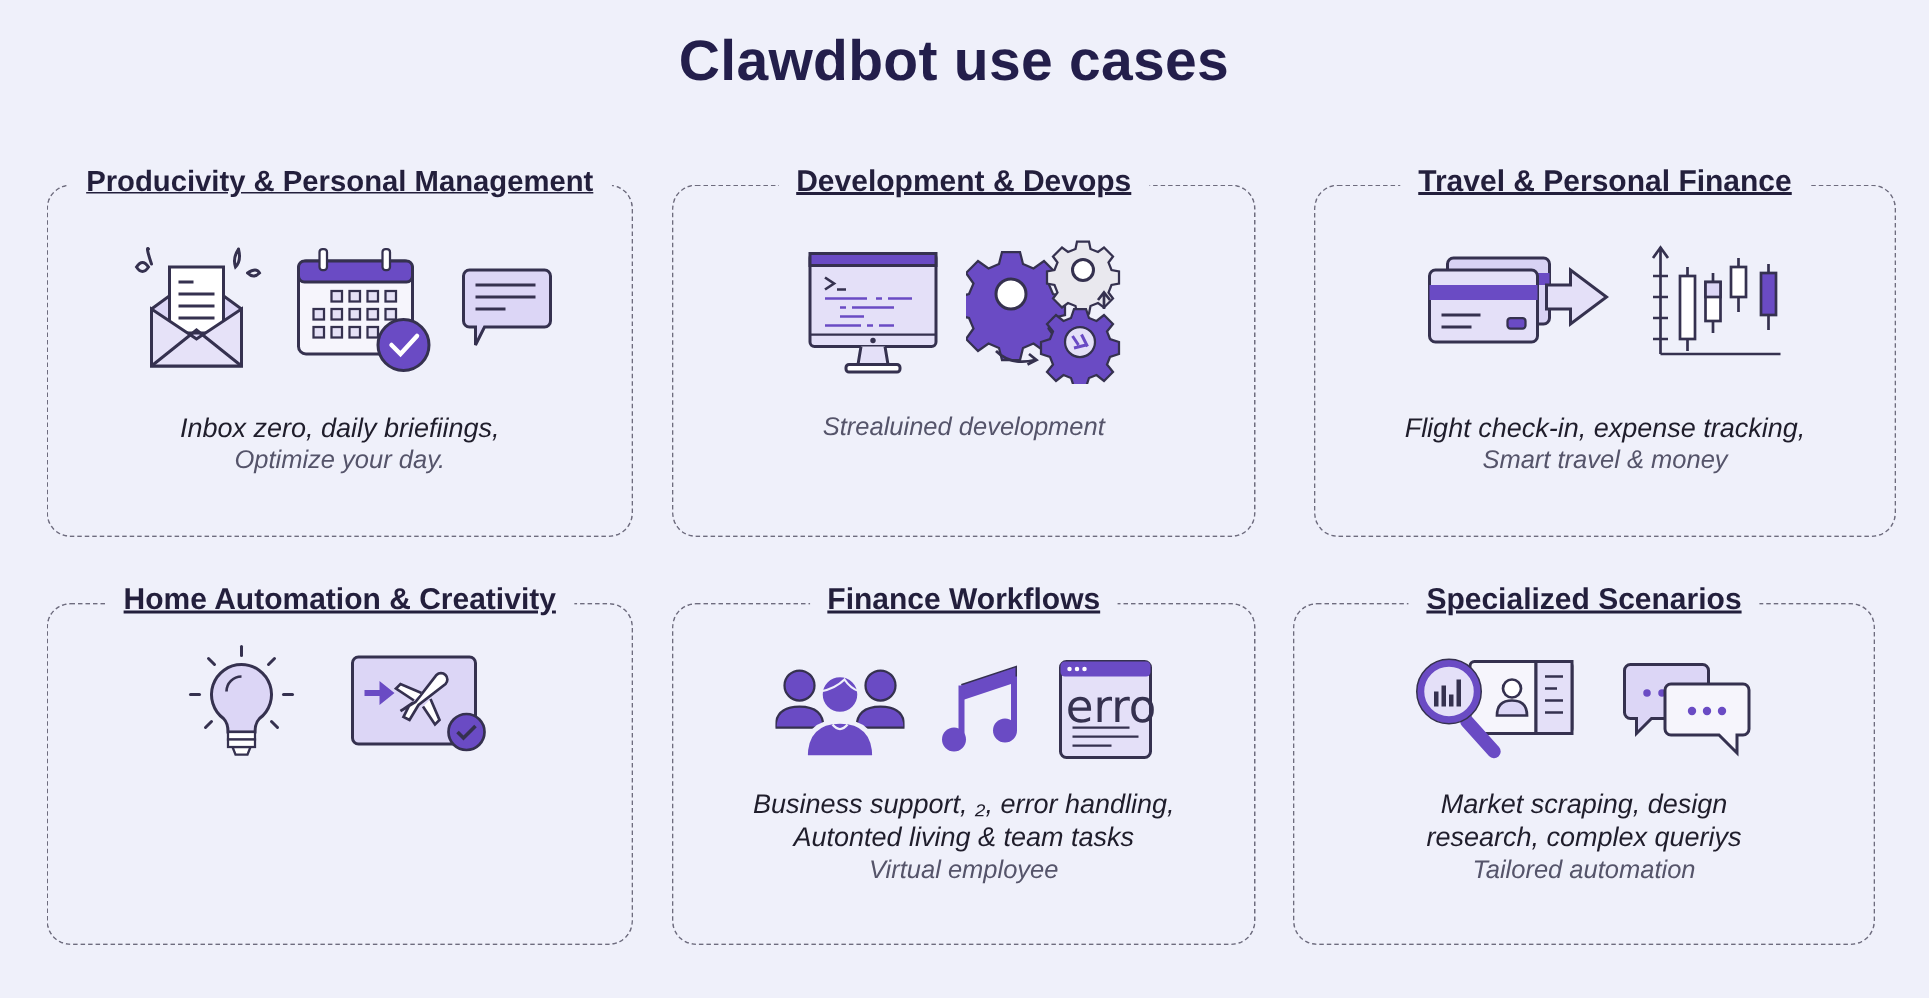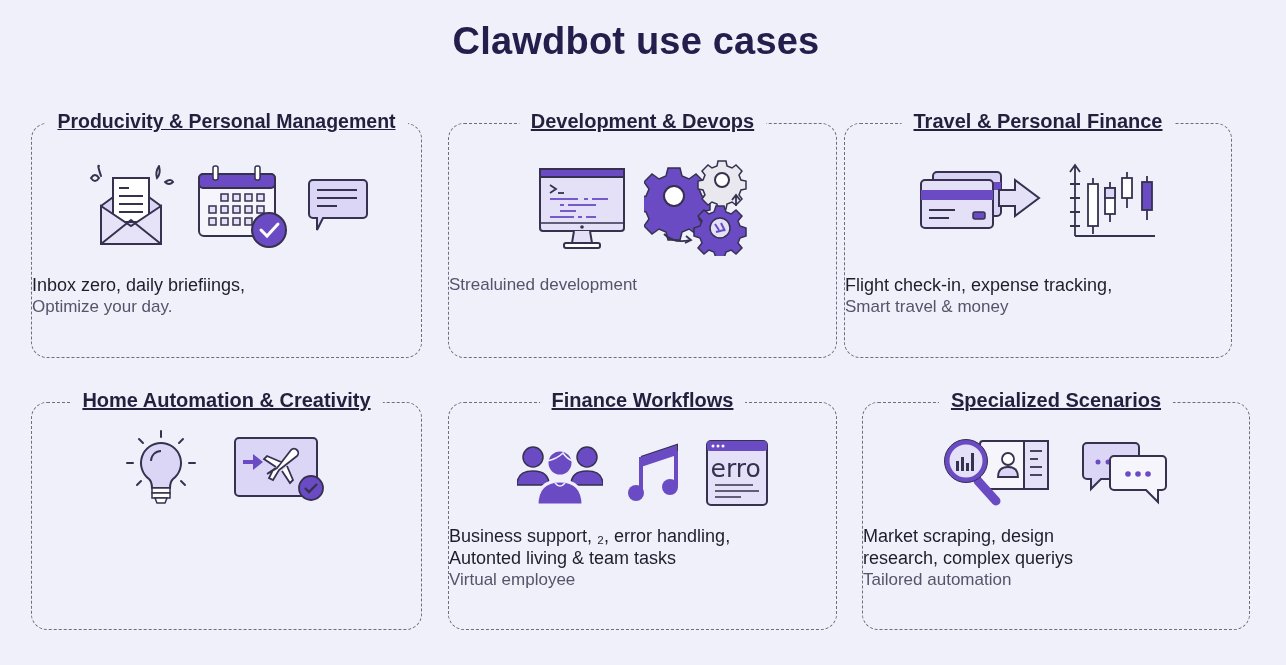--- a/index.html
+++ b/index.html
@@ -23,22 +23,22 @@
   .card-title {
     position: absolute; top: -14px; left: 50%; transform: translateX(-50%);
     background: #eff0fa; padding: 0 12px; white-space: nowrap;
     font-size: 20px; font-weight: bold; color: #231f3c; text-decoration: underline;
   }
   .icons {
     position: absolute; left: 0; right: 0;
     display: flex; justify-content: center; align-items: center; gap: 18px;
   }
   .desc {
-    position: absolute; left: 0; right: 0; text-align: left;
-    font-size: 18px; line-height: 22px; color: #1f1d2b;
+    position: absolute; left: 0; right: 0; text-align: center;
+    font-size: 18px; line-height: 22px; color: #1f1d2b; font-style: italic;
   }
   .desc .sub { color: #55546a; font-size: 17px; }
   svg { display: block; }
 </style>
 </head>
 <body>
 
 <div class="title">Clawdbot use cases</div>
 
 <div class="card" style="left:31px; top:123px; width:391px; height:235px;">
@@ -151,21 +151,21 @@
         <path d="M42 76 l5 4 l-6 3" fill="none" stroke="#35314f" stroke-width="1.8"></path>
         <path d="M92 46 v-10 M88 40 l4 -5 l4 5" fill="none" stroke="#35314f" stroke-width="1.8"></path>
       </svg>
     </span>
   </div>
   <div class="desc" style="top:150px;">
     <div class="sub">Strealuined development</div>
   </div>
 </div>
 
-<div class="card" style="left:844px; top:123px; width:388px; height:235px;">
+<div class="card" style="left:876px; top:123px; width:388px; height:235px;">
   <div class="card-title">Travel &amp; Personal Finance</div>
   <div class="icons" style="top:38px; gap:22px;">
     <span>
       <svg width="124" height="72" viewBox="0 0 124 72">
         <rect x="14" y="6" width="68" height="44" rx="4" fill="#d8d2f4" stroke="#35314f" stroke-width="2"></rect>
         <rect x="14" y="16" width="68" height="8" fill="#6a4bc4"></rect>
         <path d="M80 24 H96 V14 L120 32 L96 50 V40 H80z" fill="#e4e0f8" stroke="#35314f" stroke-width="2"></path>
         <rect x="2" y="14" width="72" height="48" rx="4" fill="#e4e0f8" stroke="#35314f" stroke-width="2"></rect>
         <rect x="2" y="24" width="72" height="10" fill="#6a4bc4"></rect>
         <line x1="10" y1="44" x2="36" y2="44" stroke="#35314f" stroke-width="2"></line>
@@ -267,21 +267,21 @@
         <rect x="2" y="2" width="60" height="10" rx="3" fill="#6a4bc4"></rect>
         <circle cx="8" cy="7" r="1.5" fill="#fff"></circle>
           <circle cx="13" cy="7" r="1.5" fill="#fff"></circle>
           <circle cx="18" cy="7" r="1.5" fill="#fff"></circle>
         <g stroke="#35314f" stroke-width="1.5">
             <line x1="10" y1="46" x2="48" y2="46"></line>
             <line x1="10" y1="52" x2="54" y2="52"></line>
             <line x1="10" y1="58" x2="36" y2="58"></line>
           </g>
       </svg>
-      <span style="position:absolute; left:6px; top:15px; font-size:25px; color:#35314f; font-family:'DejaVu Sans', sans-serif;">erro</span>
+      <span style="position:absolute; left:6px; top:15px; font-size:30px; color:#35314f; font-family:'DejaVu Sans', sans-serif;">erro</span>
     </span>
   </div>
   <div class="desc" style="top:122px;">
     <div>Business support, ₂, error handling,</div>
     <div>Autonted living &amp; team tasks</div>
     <div class="sub">Virtual employee</div>
   </div>
 </div>
 
 <div class="card" style="left:862px; top:402px; width:388px; height:228px;">

